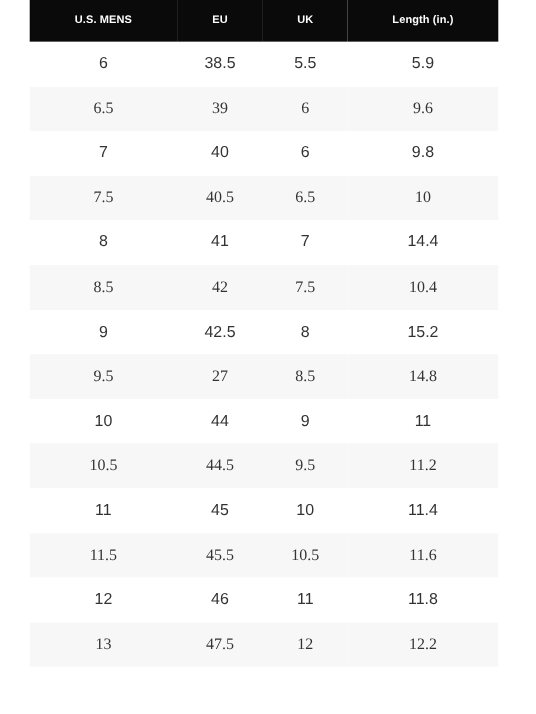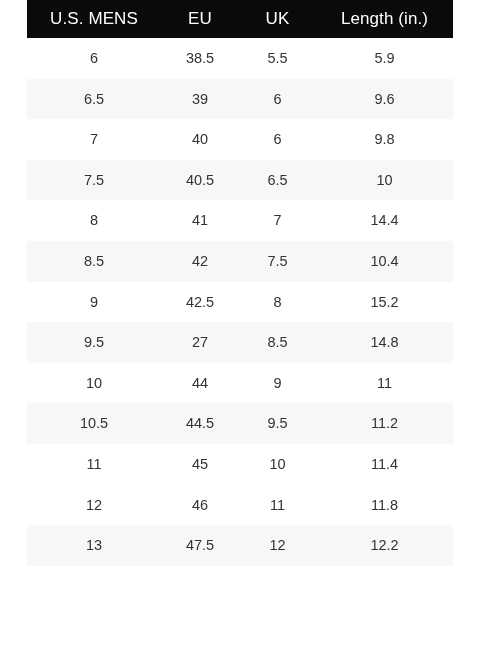--- a/index.html
+++ b/index.html
@@ -26,37 +26,38 @@
   .size-chart col.c-eu     { width: 78px;  }
   .size-chart col.c-uk     { width: 77px;  }
   .size-chart col.c-length { width: 137px; }
 
   thead tr {
     background: #0a0a0a;
     height: 38px;
   }
   thead th {
     color: #ffffff;
-    font-size: 17px;
-    font-weight: normal;
+    font-size: 10px;
+    font-weight: bold;
     letter-spacing: 0.1px;
     text-align: center;
     vertical-align: middle;
     padding: 0;
     height: 38px;
     line-height: 38px;
     white-space: nowrap;
   }
 
   tbody tr {
     height: 40.6px;
     background: #ffffff;
   }
   tbody tr.alt {
     background: #f7f7f7;
+    font-family: Liberation Serif, serif;
   }
   tbody td {
     color: #333333;
     font-size: 14.5px;
     font-weight: normal;
     text-align: center;
     vertical-align: middle;
     padding: 0;
     height: 40.6px;
     line-height: 40.6px;
@@ -141,20 +142,26 @@
         <td>44.5</td>
         <td>9.5</td>
         <td>11.2</td>
       </tr>
       <tr>
         <td>11</td>
         <td>45</td>
         <td>10</td>
         <td>11.4</td>
       </tr>
+      <tr class="alt">
+        <td>11.5</td>
+        <td>45.5</td>
+        <td>10.5</td>
+        <td>11.6</td>
+      </tr>
       <tr>
         <td>12</td>
         <td>46</td>
         <td>11</td>
         <td>11.8</td>
       </tr>
       <tr class="alt">
         <td>13</td>
         <td>47.5</td>
         <td>12</td>

